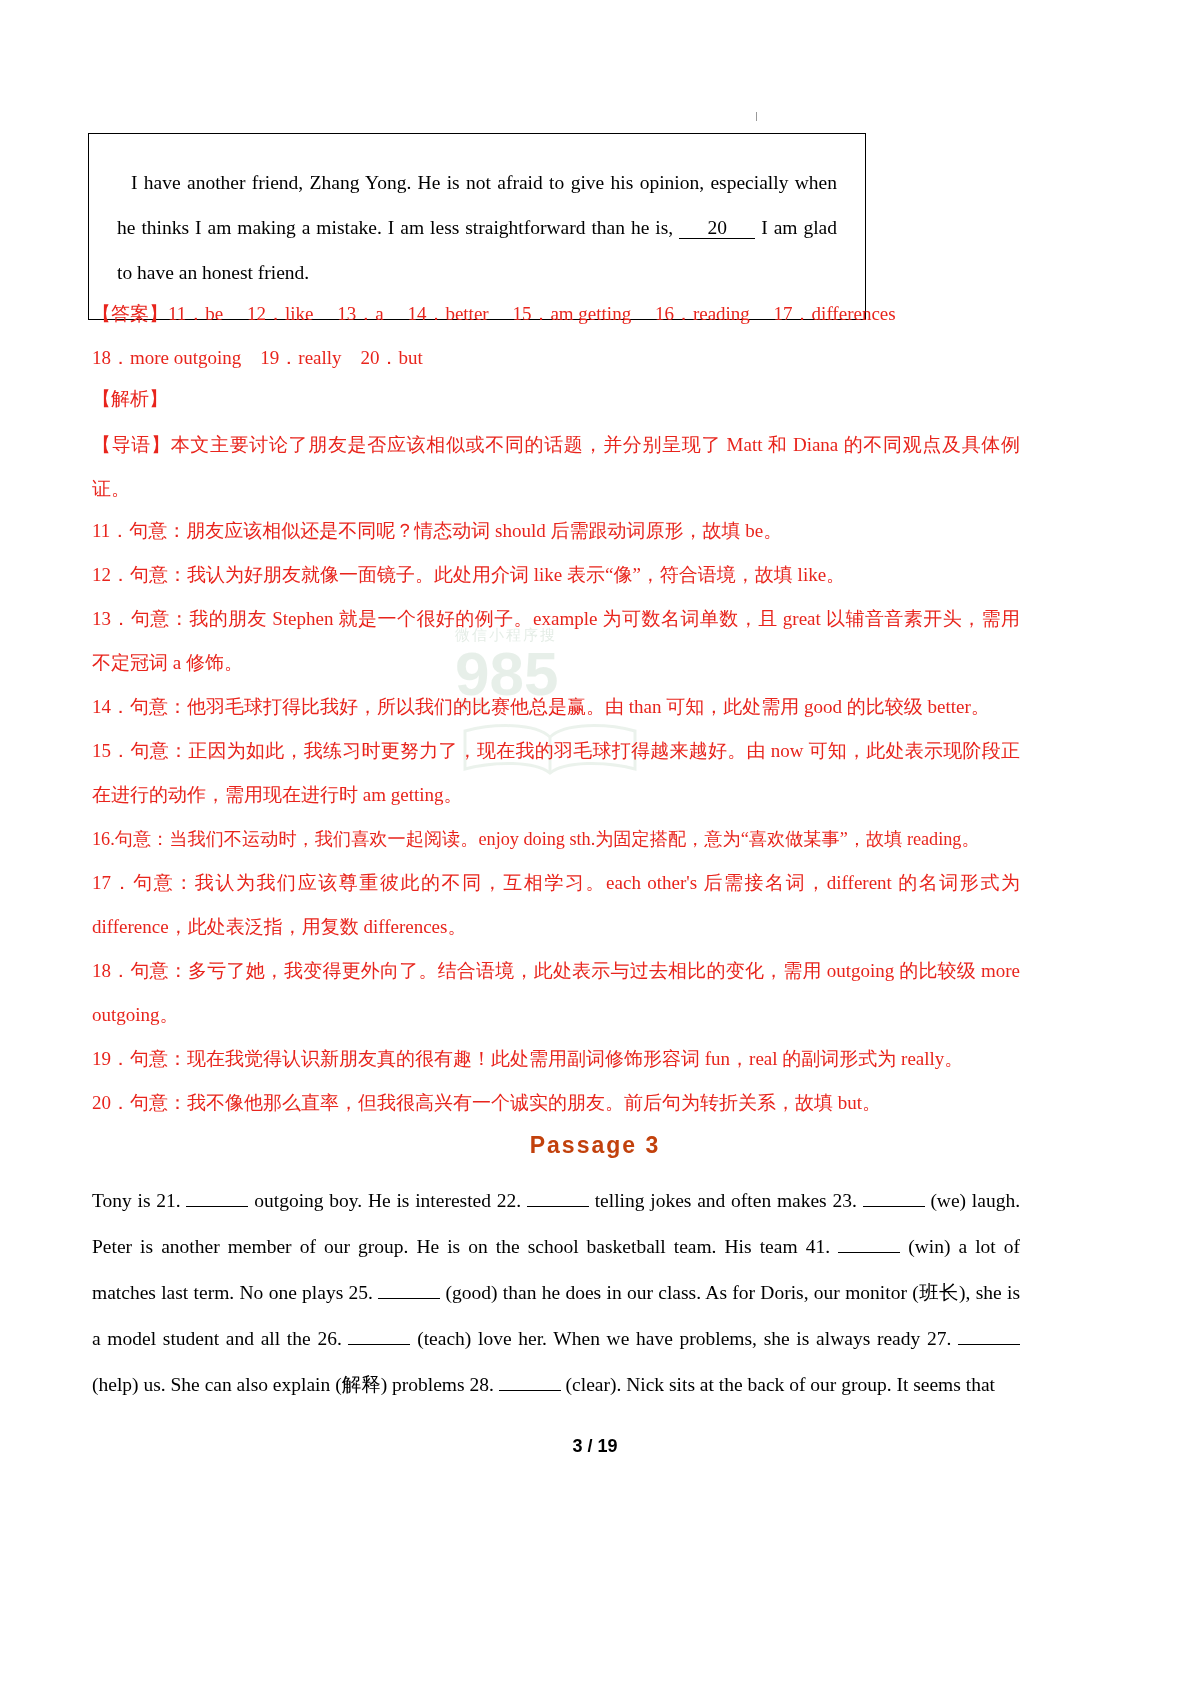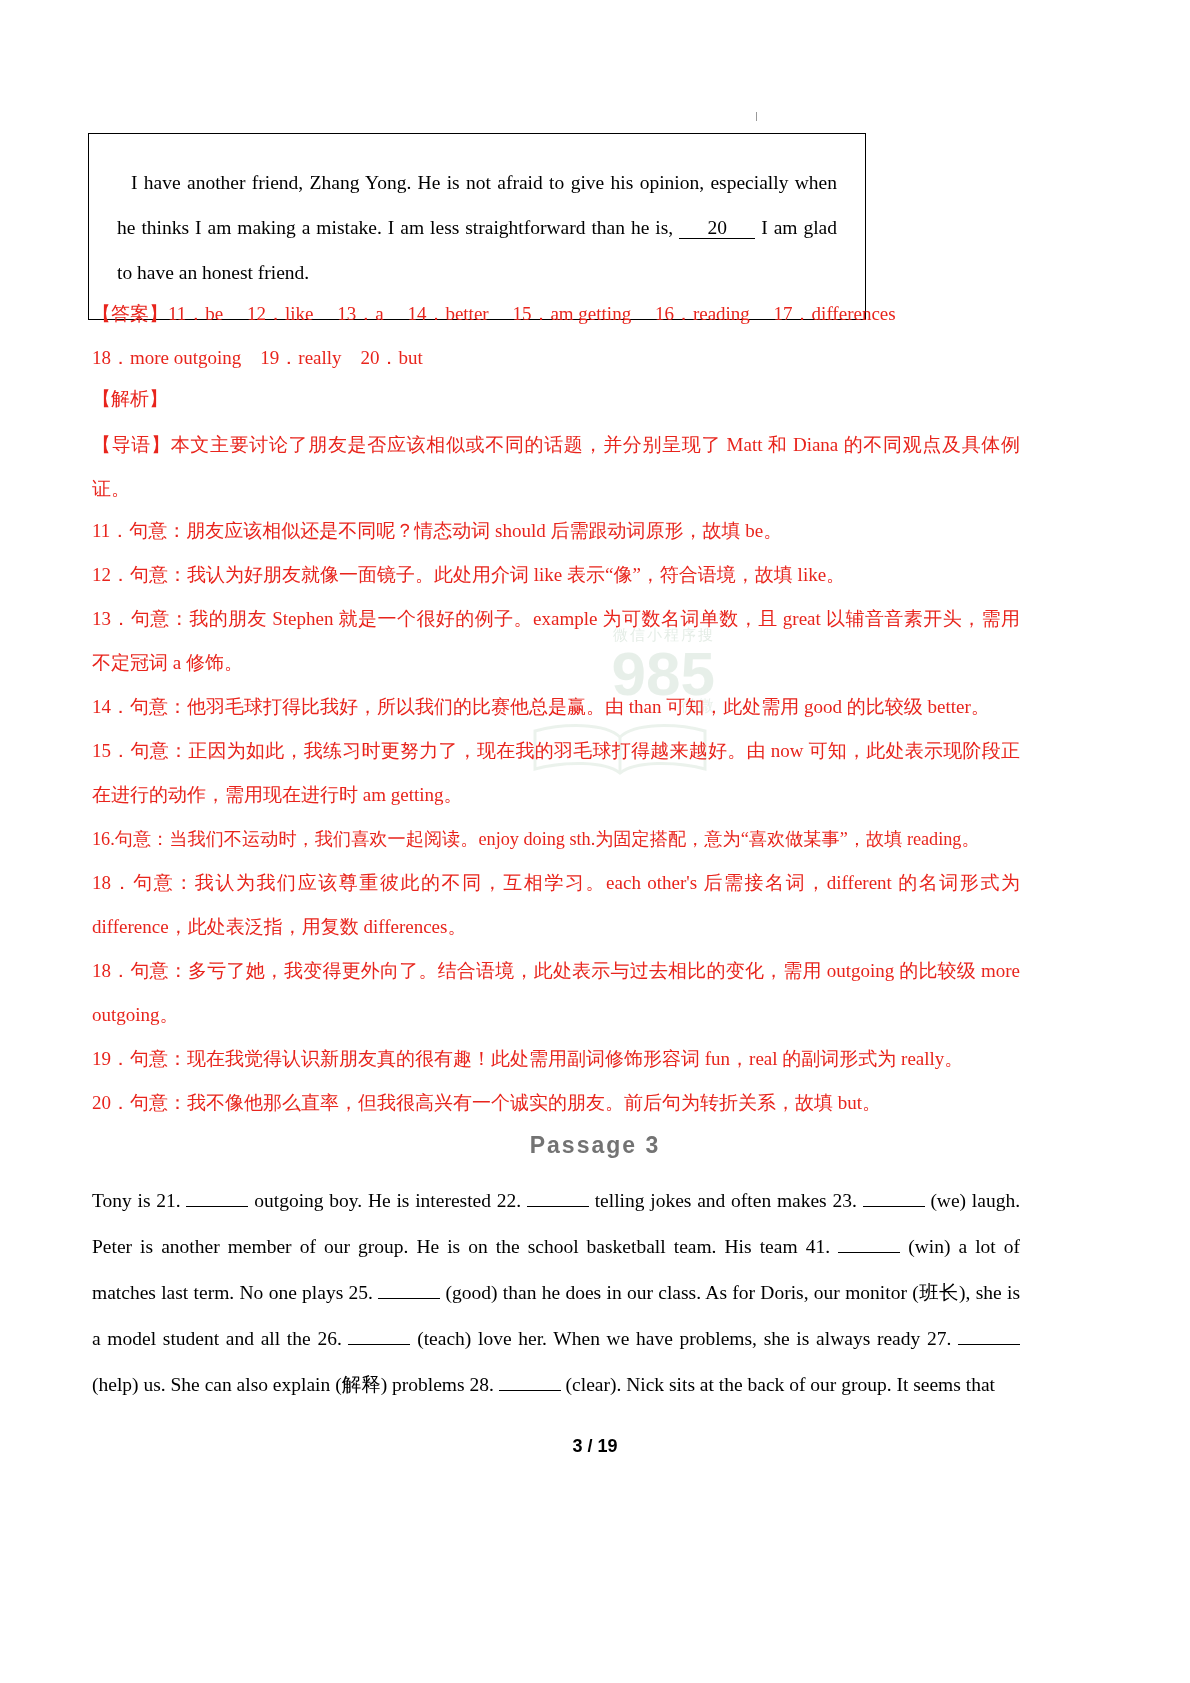--- a/index.html
+++ b/index.html
@@ -26,21 +26,21 @@
 
   
   .watermark {
     position: absolute;
     left: 455px;
     top: 628px;
     width: 260px;
     height: 180px;
     pointer-events: none;
     z-index: 0;
-    text-align: right;
+    text-align: left;
     opacity: 0.55;
   }
   .wm-top {
     font-family: "DejaVu Sans", sans-serif;
     font-size: 15px;
     letter-spacing: 2px;
     color: #cfded2;
     line-height: 1;
   }
   .wm-num {
@@ -126,21 +126,21 @@
   
   .passage-title {
     position: absolute;
     left: 0;
     top: 1132px;
     width: 1190px;
     text-align: center;
     font-family: "Liberation Sans", "DejaVu Sans", sans-serif;
     font-weight: bold;
     font-size: 23px;
-    color: #737373;
+    color: #c2410c;
     letter-spacing: 2px;
   }
   .p3-body {
     position: absolute;
     left: 92px;
     top: 1178px;
     width: 928px;
     font-size: 19.5px;
     line-height: 46px;
     text-align: justify;
@@ -214,21 +214,21 @@
     <div class="block red" style="top:423px;">
       <span>【导语】</span><span>本文主要讨论了朋友是否应该相似或不同的话题，并分别呈现了 Matt 和 Diana 的不同观点及具体例证。</span>
     </div>
 
     <div class="block red" style="top:509px;">11．句意：朋友应该相似还是不同呢？情态动词 should 后需跟动词原形，故填 be。</div>
     <div class="block red" style="top:553px;">12．句意：我认为好朋友就像一面镜子。此处用介词 like 表示“像”，符合语境，故填 like。</div>
     <div class="block red" style="top:597px;">13．句意：我的朋友 Stephen 就是一个很好的例子。example 为可数名词单数，且 great 以辅音音素开头，需用不定冠词 a 修饰。</div>
     <div class="block red" style="top:685px;">14．句意：他羽毛球打得比我好，所以我们的比赛他总是赢。由 than 可知，此处需用 good 的比较级 better。</div>
     <div class="block red" style="top:729px;">15．句意：正因为如此，我练习时更努力了，现在我的羽毛球打得越来越好。由 now 可知，此处表示现阶段正在进行的动作，需用现在进行时 am getting。</div>
     <div class="block red" style="top:817px; font-size:18.2px;">16.句意：当我们不运动时，我们喜欢一起阅读。enjoy doing sth.为固定搭配，意为“喜欢做某事”，故填 reading。</div>
-    <div class="block red" style="top:861px;">18．句意：我认为我们应该尊重彼此的不同，互相学习。each other's 后需接名词，different 的名词形式为 difference，此处表泛指，用复数 differences。</div>
+    <div class="block red" style="top:861px;">17．句意：我认为我们应该尊重彼此的不同，互相学习。each other's 后需接名词，different 的名词形式为 difference，此处表泛指，用复数 differences。</div>
     <div class="block red" style="top:949px;">18．句意：多亏了她，我变得更外向了。结合语境，此处表示与过去相比的变化，需用 outgoing 的比较级 more outgoing。</div>
     <div class="block red" style="top:1037px;">19．句意：现在我觉得认识新朋友真的很有趣！此处需用副词修饰形容词 fun，real 的副词形式为 really。</div>
     <div class="block red" style="top:1081px;">20．句意：我不像他那么直率，但我很高兴有一个诚实的朋友。前后句为转折关系，故填 but。</div>
 
     <div class="passage-title">Passage 3</div>
 
     <div class="p3-body">
       <p style="margin:0;">
         <span>Tony is 21.</span>
         <span class="blank"></span>

